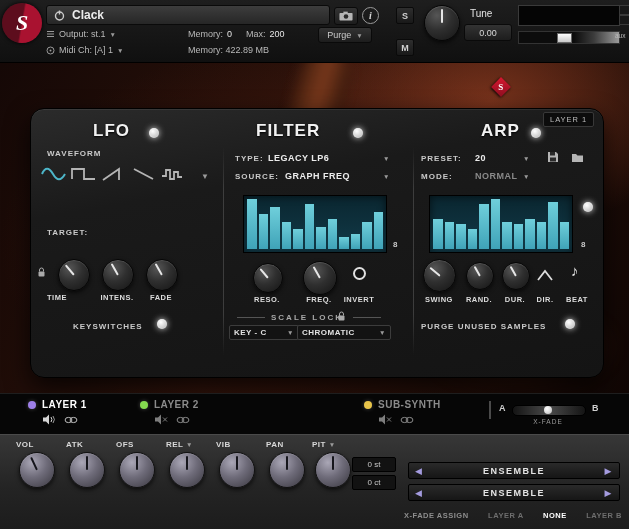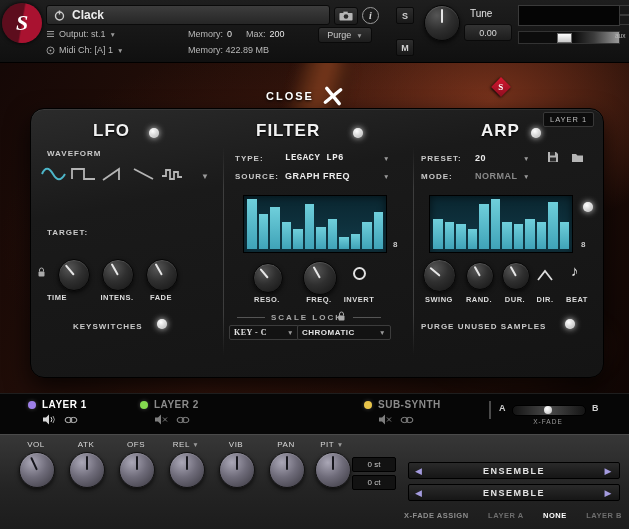--- a/index.html
+++ b/index.html
@@ -66,21 +66,21 @@
   .lname.on{color:#fff;}
   .lname.off{color:#8b8b8b;}
   .xtrack{position:absolute;left:512px;top:11px;width:72px;height:9px;border-radius:5px;background:linear-gradient(90deg,#141414,#4a4a4a 50%,#141414);border:1px solid #000;}
   .xhandle{position:absolute;left:31px;top:0px;width:8px;height:8px;border-radius:50%;background:radial-gradient(circle at 38% 32%,#fff,#bbb);}
   .xlabel{position:absolute;left:520px;top:24px;width:56px;text-align:center;color:#9a9a9a;font-size:6.5px;letter-spacing:1px;}
   .ab{position:absolute;color:#cfcfcf;font-size:9px;font-weight:bold;top:9px;}
   .vbar{position:absolute;left:489px;top:7px;width:2px;height:18px;background:#4a4a4a;}
 
   
   .bctl{position:absolute;left:0;top:434px;width:629px;height:95px;background:linear-gradient(#373737,#242424 55%,#1c1c1c);z-index:4;border-top:1px solid #4a4a4a;}
-  .bklabel{position:absolute;top:5px;width:40px;text-align:center;color:#d8d8d8;font-size:8px;font-weight:normal;letter-spacing:.5px;}
+  .bklabel{position:absolute;top:5px;width:40px;color:#d8d8d8;font-size:8px;font-weight:bold;letter-spacing:.5px;}
   .vbox{position:absolute;left:352px;width:42px;height:13px;background:#121212;border:1px solid #000;border-radius:2px;color:#c9c9c9;font-size:8px;display:flex;align-items:center;justify-content:center;}
   .ens{position:absolute;left:408px;width:212px;height:17px;background:linear-gradient(#2a2a2a,#161616);border:1px solid #000;border-radius:2px;display:flex;align-items:center;justify-content:space-between;padding:0 6px;color:#e4e4e4;font-size:9px;font-weight:bold;letter-spacing:1.5px;box-sizing:border-box;}
   .ens .earr{color:#a49bdf;font-size:9px;}
   .xassign{position:absolute;left:404px;top:76px;width:218px;display:flex;justify-content:space-between;align-items:center;font-size:7.5px;letter-spacing:.5px;}
   .xa-lbl{color:#8d8d8d;font-weight:bold;}
   .xa-opt{color:#6e6e6e;font-weight:bold;}
   .xa-opt.sel{color:#fff;}
 </style>
 </head>
 <body>
@@ -169,26 +169,20 @@
     <div class="hrow" style="left:615px;top:32px;font-size:6.5px;color:#bbb;">
         <span>aux</span>
       </div>
   </div>
 
   <div class="scene">
     <div class="stick"></div>
     <div class="stick2"></div>
   </div>
 
-  <div class="close">
-    <span>CLOSE</span>
-    <svg width="20" height="20" viewBox="0 0 20 20" style="transform:rotate(6deg);">
-        <path d="M3 3 L17 17 M17 3 L3 17" stroke="#fff" stroke-width="3.4" stroke-linecap="round"></path>
-      </svg>
-  </div>
   <div class="brand">
     <div class="bmark">
         <span>S</span>
       </div>
   </div>
 
   <div class="panel">
 
     <div class="vdiv" style="left:192px;top:38px;height:208px;"></div>
     <div class="vdiv" style="left:382px;top:38px;height:208px;"></div>
@@ -246,21 +240,21 @@
         <div class="ptr" style="transform:rotate(150deg);"></div>
       </div>
     <div class="klabel" style="left:6px;top:184px;width:40px;">TIME</div>
     <div class="klabel" style="left:64px;top:184px;width:44px;">INTENS.</div>
     <div class="klabel" style="left:110px;top:184px;width:40px;">FADE</div>
 
     <div class="lbl" style="left:42px;top:213px;">KEYSWITCHES</div>
     <div class="led" style="left:126px;top:210px;"></div>
 
     <div class="lbl" style="left:204px;top:45px;">TYPE:</div>
-    <div class="val" style="left:254px;top:44px;font-family:Liberation Mono, monospace;">LEGACY LP6</div>
+    <div class="val" style="left:237px;top:44px;">LEGACY LP6</div>
     <div class="arrabs" style="left:352px;top:46px;">▼</div>
     <div class="lbl" style="left:204px;top:63px;">SOURCE:</div>
     <div class="val" style="left:254px;top:62px;">GRAPH FREQ</div>
     <div class="arrabs" style="left:352px;top:64px;">▼</div>
 
     <div class="graph" style="left:212px;top:86px;width:144px;height:58px;">
         <div class="bar" style="height: 100%;"></div>
         <div class="bar" style="height: 70%;"></div>
         <div class="bar" style="height: 85%;"></div>
         <div class="bar" style="height: 55%;"></div>
@@ -287,21 +281,21 @@
     <div class="klabel" style="left:308px;top:186px;width:40px;">INVERT</div>
 
     <div class="sline" style="left:206px;top:208px;width:28px;"></div>
     <div class="lbl" style="left:240px;top:204px;letter-spacing:2px;color:#a8a8a8;">SCALE LOCK</div>
     <svg width="9" height="11" viewBox="0 0 9 11" style="position:absolute;left:306px;top:202px;">
         <path d="M2.5 4.5 V3 a2 2 0 0 1 4 0 v1.5" fill="none" stroke="#aaa"></path>
         <rect x="1.5" y="4.5" width="6" height="5" rx="1" fill="#aaa"></rect>
       </svg>
     <div class="sline" style="left:322px;top:208px;width:28px;"></div>
 
-    <div class="dd" style="left:198px;top:216px;width:70px;font-family:Liberation Serif, serif;">
+    <div class="dd" style="left:198px;top:216px;width:70px;">
       <span>KEY - C</span>
       <span class="arr">▼</span>
     </div>
     <div class="dd" style="left:266px;top:216px;width:94px;">
       <span>CHROMATIC</span>
       <span class="arr">▼</span>
     </div>
 
     <div class="lbl" style="left:390px;top:45px;">PRESET:</div>
     <div class="val" style="left:444px;top:44px;">20</div>

